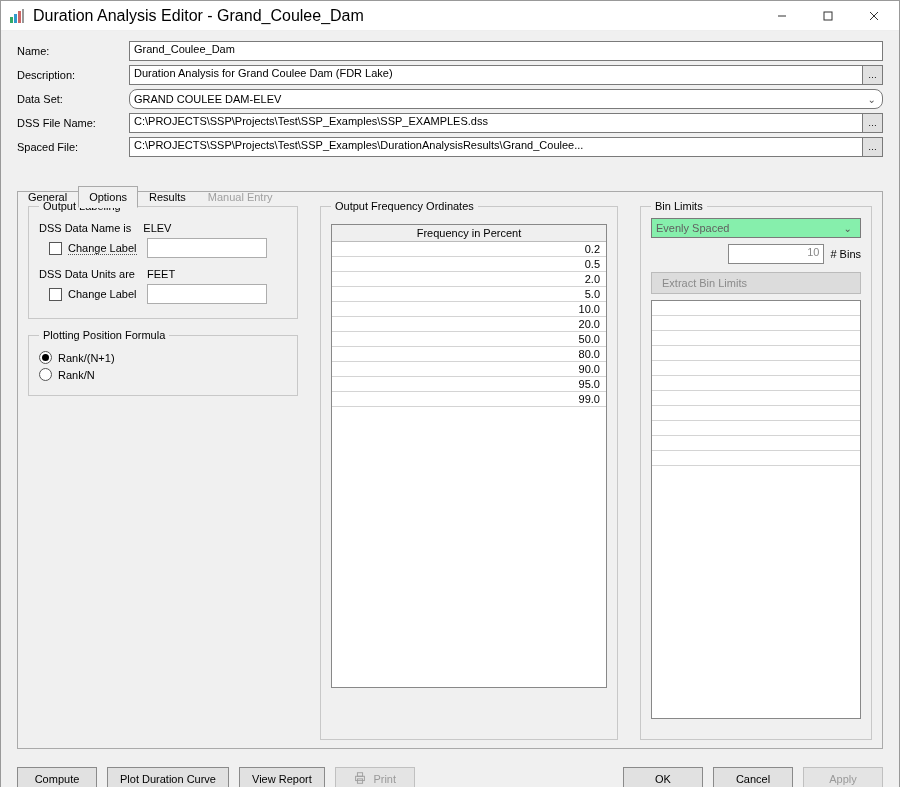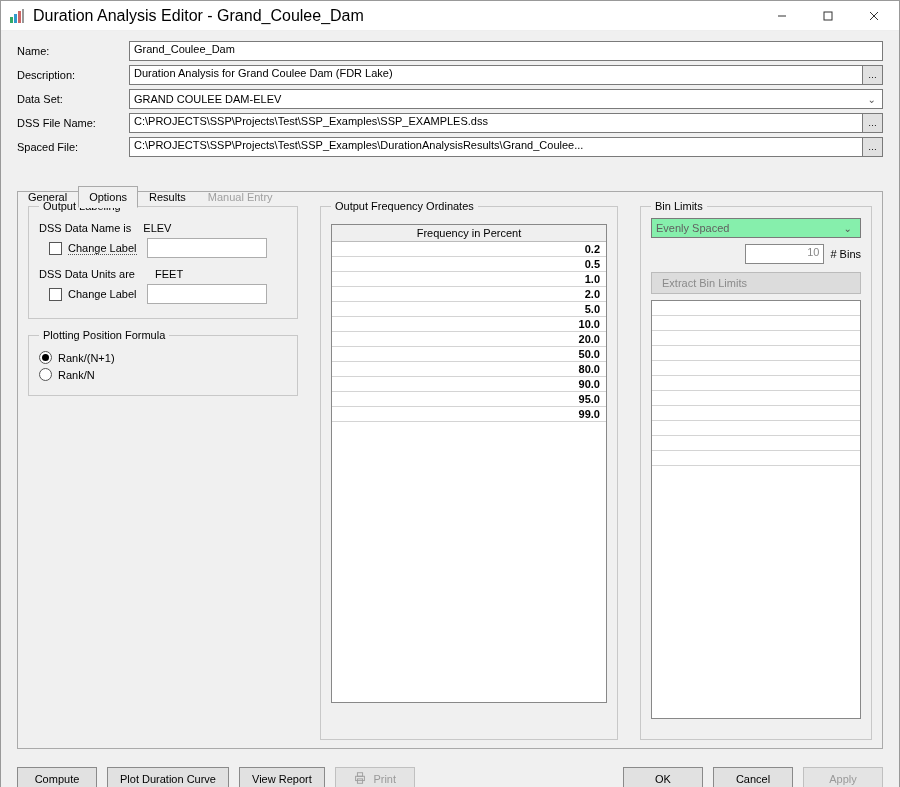--- a/index.html
+++ b/index.html
@@ -79,20 +79,21 @@
     border-left: none;
     background: #e1e1e1;
     font-size: 9px;
     display: flex; align-items: center; justify-content: center;
   }
   .form-input.select {
     display: flex;
     align-items: center;
     justify-content: space-between;
     padding-right: 2px;
+    border-radius: 8px;
   }
   .select-arrow { color: #555; font-size: 10px; padding: 0 4px;}
   .tabs {
     display: flex;
     border-bottom: 1px solid #aaa;
   }
   .tab {
     padding: 4px 10px 4px;
     border: 1px solid transparent;
     border-bottom: none;
@@ -170,42 +171,41 @@
     text-align: center;
     background: #efefef;
     padding: 2px 0;
   }
   .freq-row {
     border-bottom: 1px solid #d4d4d4;
     text-align: right;
     padding: 0 6px;
     height: 15px;
     line-height: 15px;
-    font-weight: bold;
   }
   .freq-pad {
     height: 280px;
   }
   .bin-select {
     width: 100%;
     height: 20px;
     border: 1px solid #7a7a7a;
     background: #86efac;
     padding: 1px 4px;
     display: flex;
     justify-content: space-between;
     align-items: center;
     color: #606060;
   }
   .bin-row {
     display: flex; align-items: center; gap: 6px;
     margin-top: 6px;
   }
   .bin-input {
-    width: 79px; height: 20px;
+    width: 96px; height: 20px;
     border: 1px solid #888;
     background: #fff;
     text-align: right;
     padding: 1px 4px;
     color: #888;
   }
   .extract-btn {
     margin-top: 8px;
     padding: 4px 10px;
     border: 1px solid #bbb;
@@ -331,21 +331,21 @@
             <span class="dss-label">DSS Data Name is</span>
             <span style="margin-left:6px">ELEV</span>
           </div>
           <div class="ckrow" style="margin-left:10px">
             <span class="ckbox"></span>
             <span class="underline-dotted">Change Label</span>
             <div class="small-input"></div>
           </div>
           <div class="ckrow" style="margin-top:10px">
             <span class="dss-label">DSS Data Units are</span>
-            <span style="margin-left:14px">FEET</span>
+            <span style="margin-left:6px">FEET</span>
           </div>
           <div class="ckrow" style="margin-left:10px">
             <span class="ckbox"></span>
             <span>Change Label</span>
             <div class="small-input"></div>
           </div>
         </fieldset>
 
         <fieldset>
           <legend>Plotting Position Formula</legend>
@@ -360,21 +360,20 @@
         </fieldset>
       </div>
 
       <div class="col-mid">
         <fieldset style="height:100%">
           <legend>Output Frequency Ordinates</legend>
           <div class="freq-table">
             <div class="freq-header">Frequency in Percent</div>
             <div class="freq-row">0.2</div>
             <div class="freq-row">0.5</div>
-            <div class="freq-row">1.0</div>
             <div class="freq-row">2.0</div>
             <div class="freq-row">5.0</div>
             <div class="freq-row">10.0</div>
             <div class="freq-row">20.0</div>
             <div class="freq-row">50.0</div>
             <div class="freq-row">80.0</div>
             <div class="freq-row">90.0</div>
             <div class="freq-row">95.0</div>
             <div class="freq-row">99.0</div>
             <div class="freq-pad"></div>

